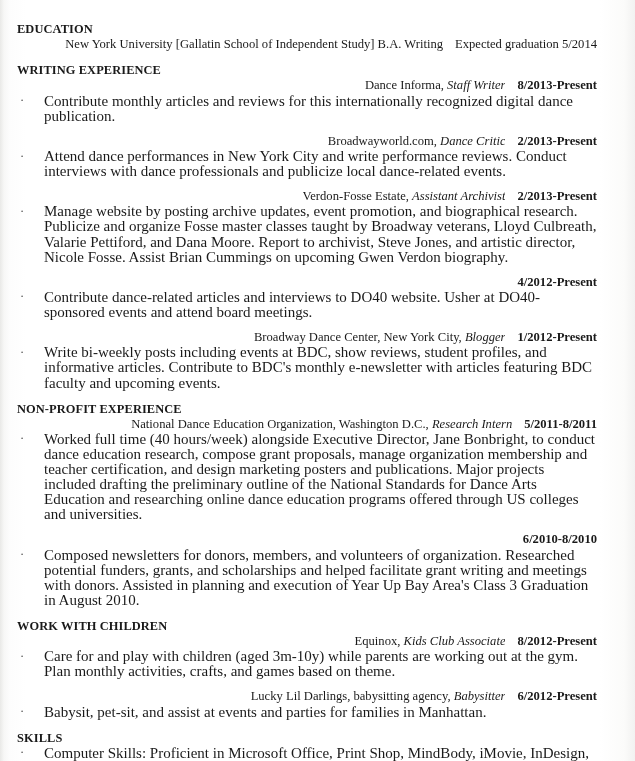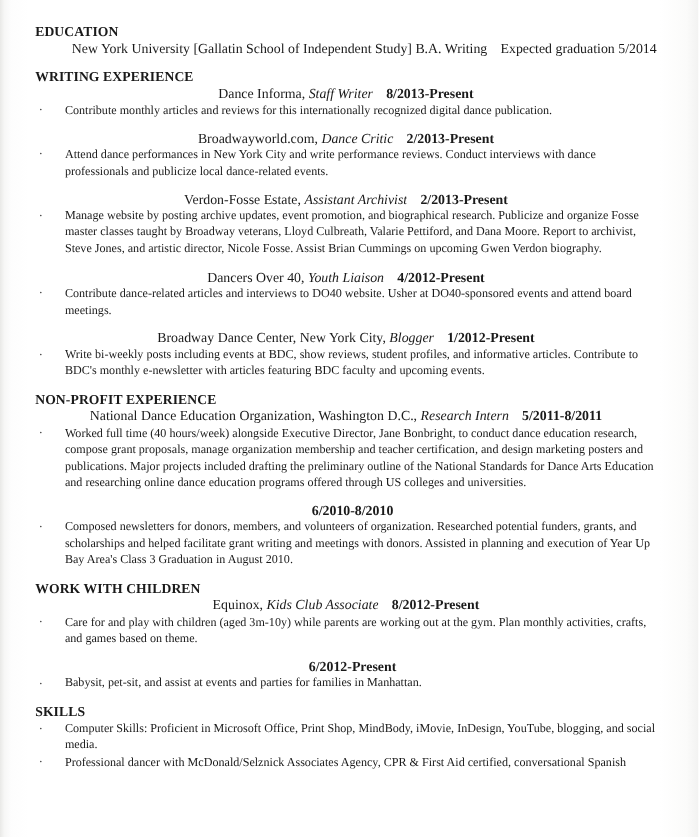--- a/index.html
+++ b/index.html
@@ -15,21 +15,21 @@
     color: #1a1a1a;
     overflow: hidden;
   }
 
   
   .page {
     position: relative;
     width: 635px;
     height: 761px;
     box-sizing: border-box;
-    padding: 22px 38px 0 32px;
+    padding: 22px 38px 0 17px;
     background:
       linear-gradient(to right,
         #e9e9e7 0px, #f7f7f6 4px, #fdfdfd 10px,
         #ffffff 26px, #ffffff 600px, #fbfbfa 624px, #f2f2f1 635px);
   }
 
   .section {
     margin-bottom: 2px;
   }
 
@@ -49,21 +49,21 @@
   .entry {
     margin-top: 0;
   }
   .entry + .entry {
     margin-top: 10px;
   }
 
   
   .entry-head {
     display: flex;
-    justify-content: center;
+    justify-content: flex-end;
     align-items: baseline;
     font-size: 12.6px;
     line-height: 15.2px;
     white-space: nowrap;
   }
   .entry-org {
     flex: 0 1 auto;
     overflow: hidden;
   }
   .entry-role {
@@ -92,21 +92,21 @@
 
   
   ul.bullets {
     list-style: none;
     margin: 0;
     padding: 0;
   }
   ul.bullets li {
     position: relative;
     padding-left: 27px;
-    font-size: 11px;
+    font-size: 15px;
     line-height: 15.1px;
     text-align: left;
   }
   ul.bullets li::before {
     content: "\00B7";
     position: absolute;
     left: 3px;
     top: -0.5px;
     font-size: 12.5px;
     color: #4a4a4a;
@@ -156,21 +156,20 @@
         <span class="entry-org"><span>Verdon-Fosse Estate, </span><span class="entry-role">Assistant Archivist</span></span>
         <span class="entry-date">2/2013-Present</span>
       </div>
       <ul class="bullets">
         <li>Manage website by posting archive updates, event promotion, and biographical research.  Publicize and organize Fosse master classes taught by Broadway veterans, Lloyd Culbreath, Valarie Pettiford, and Dana Moore.  Report to archivist, Steve Jones, and artistic director, Nicole Fosse.  Assist Brian Cummings on upcoming Gwen Verdon biography.</li>
       </ul>
     </div>
 
     <div class="entry">
       <div class="entry-head">
-        <span class="entry-org"><span>Dancers Over 40, </span><span class="entry-role">Youth Liaison</span></span>
         <span class="entry-date">4/2012-Present</span>
       </div>
       <ul class="bullets">
         <li>Contribute dance-related articles and interviews to DO40 website.  Usher at DO40-sponsored events and attend board meetings.</li>
       </ul>
     </div>
 
     <div class="entry">
       <div class="entry-head">
         <span class="entry-org"><span>Broadway Dance Center, New York City, </span><span class="entry-role">Blogger</span></span>
@@ -213,20 +212,21 @@
         <span class="entry-org"><span>Equinox, </span><span class="entry-role">Kids Club Associate</span></span>
         <span class="entry-date">8/2012-Present</span>
       </div>
       <ul class="bullets">
         <li>Care for and play with children (aged 3m-10y) while parents are working out at the gym.  Plan monthly activities, crafts, and games based on theme.</li>
       </ul>
     </div>
 
     <div class="entry">
       <div class="entry-head">
+        <span class="entry-org"><span>Lucky Lil Darlings, babysitting agency, </span><span class="entry-role">Babysitter</span></span>
         <span class="entry-date">6/2012-Present</span>
       </div>
       <ul class="bullets">
         <li>Babysit, pet-sit, and assist at events and parties for families in Manhattan.</li>
       </ul>
     </div>
   </div>
 
   <div class="section">
     <div class="section-title">SKILLS</div>

